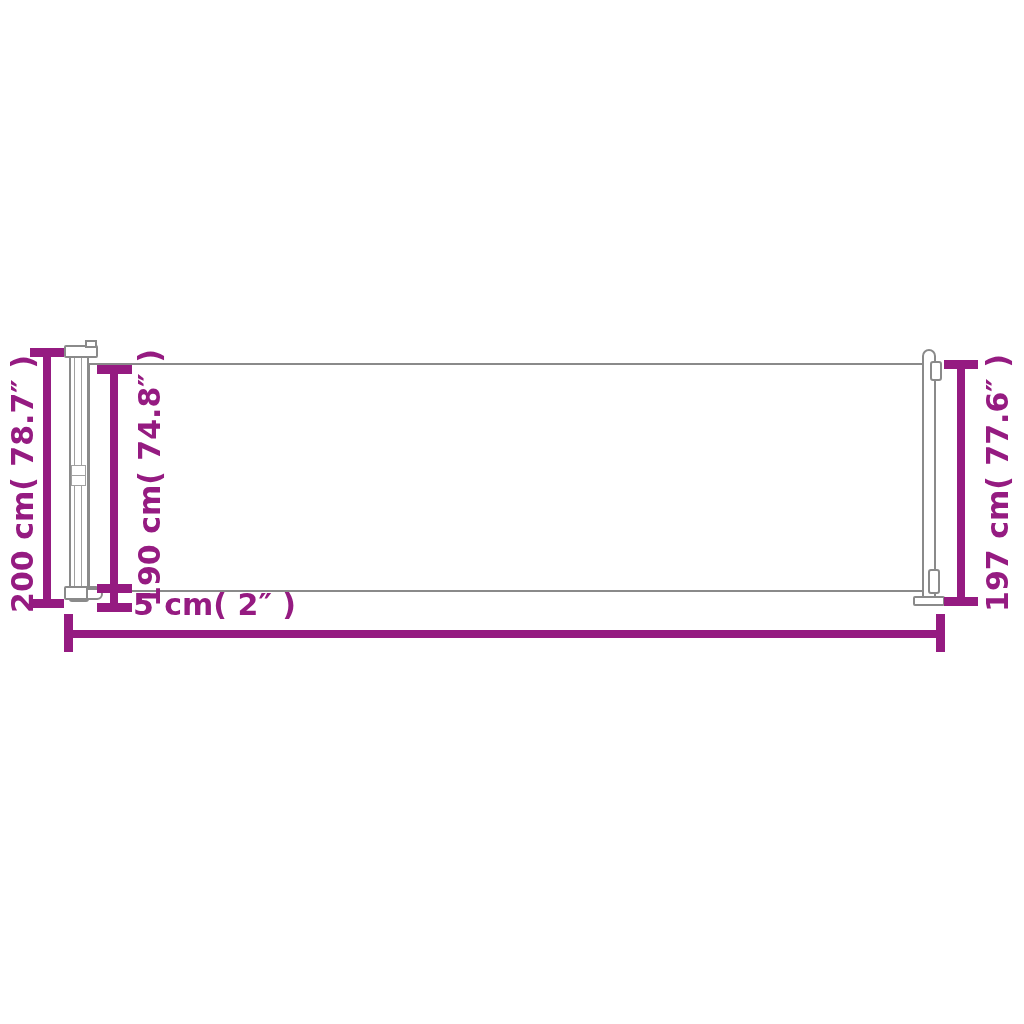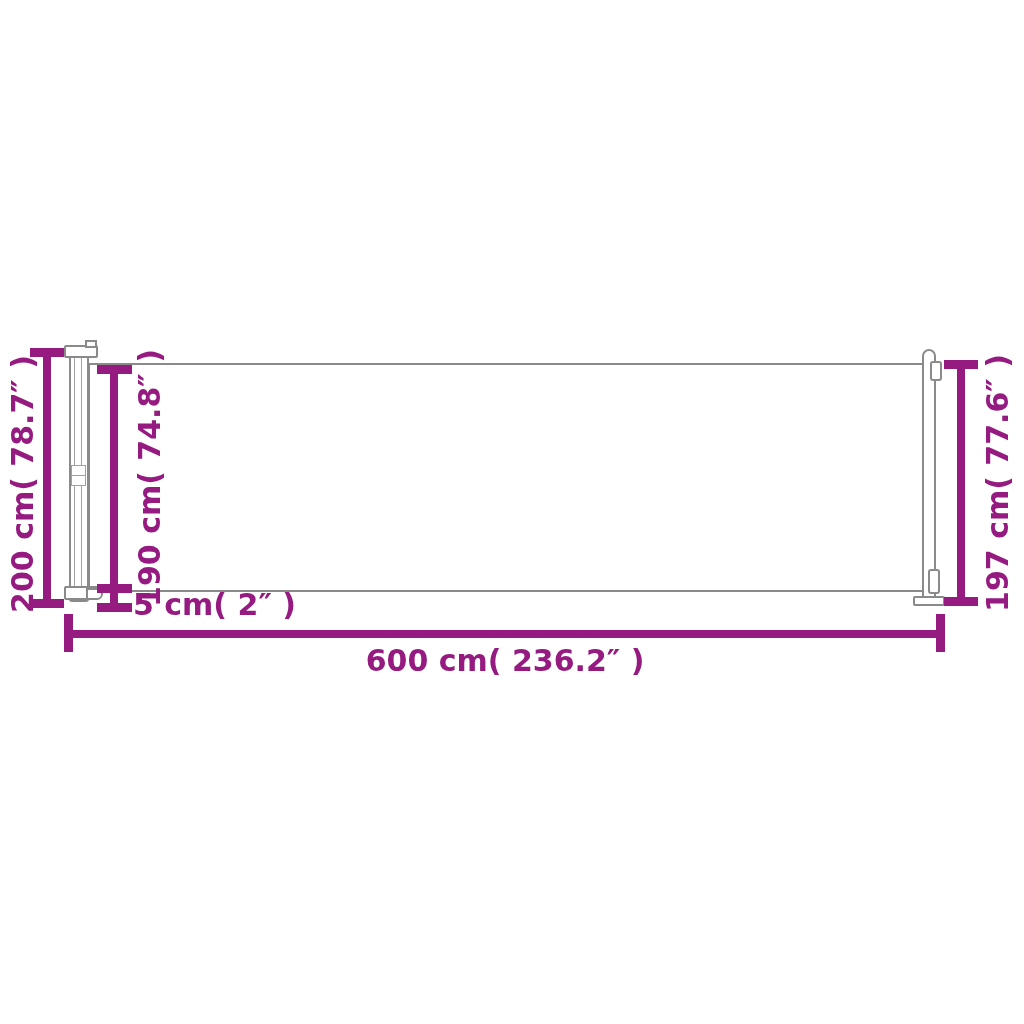--- a/index.html
+++ b/index.html
@@ -82,20 +82,19 @@
   <div class="dim" style="left:97px; top:584px; width:35px; height:9px;"></div>
   <div class="dim-label vert" style="left:150px; top:478px;">190 cm( 74.8″ )</div>
 
   <div class="dim" style="left:110px; top:589px; width:8px; height:19px;"></div>
   <div class="dim" style="left:97px; top:603px; width:35px; height:9px;"></div>
   <div class="dim-label vcenter" style="left:133px; top:605px;">5 cm( 2″ )</div>
 
   <div class="dim" style="left:69px; top:630px; width:872px; height:8px;"></div>
   <div class="dim" style="left:64px; top:614px; width:9px; height:38px;"></div>
   <div class="dim" style="left:936px; top:614px; width:9px; height:38px;"></div>
-  <div class="dim-label horiz-center" style="left:505px; top:646px;">600 cm( 236.2″ )</div>
 
   <div class="dim" style="left:957px; top:364px; width:8px; height:238px;"></div>
   <div class="dim" style="left:944px; top:360px; width:34px; height:9px;"></div>
   <div class="dim" style="left:944px; top:597px; width:34px; height:9px;"></div>
   <div class="dim-label vert" style="left:998px; top:483px;">197 cm( 77.6″ )</div>
 
 </div>
 
 </body></html>

